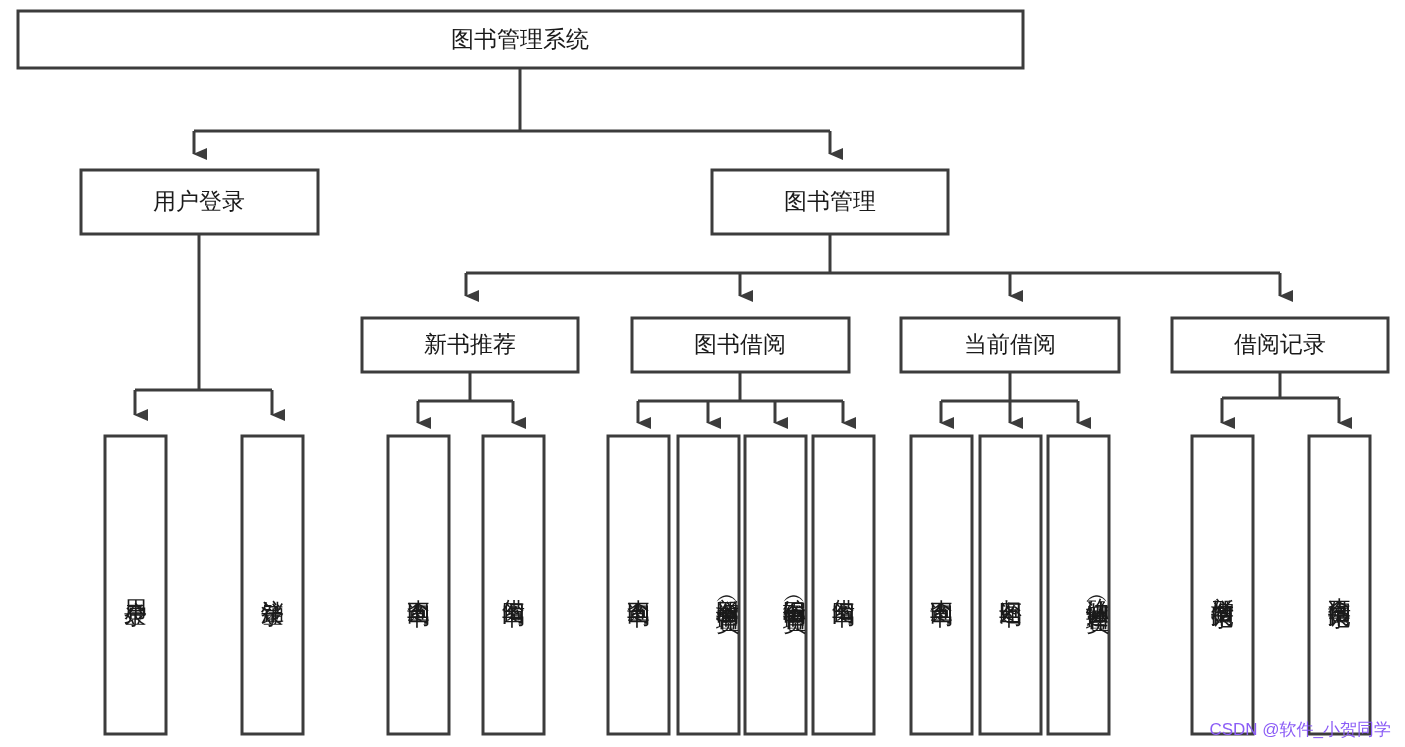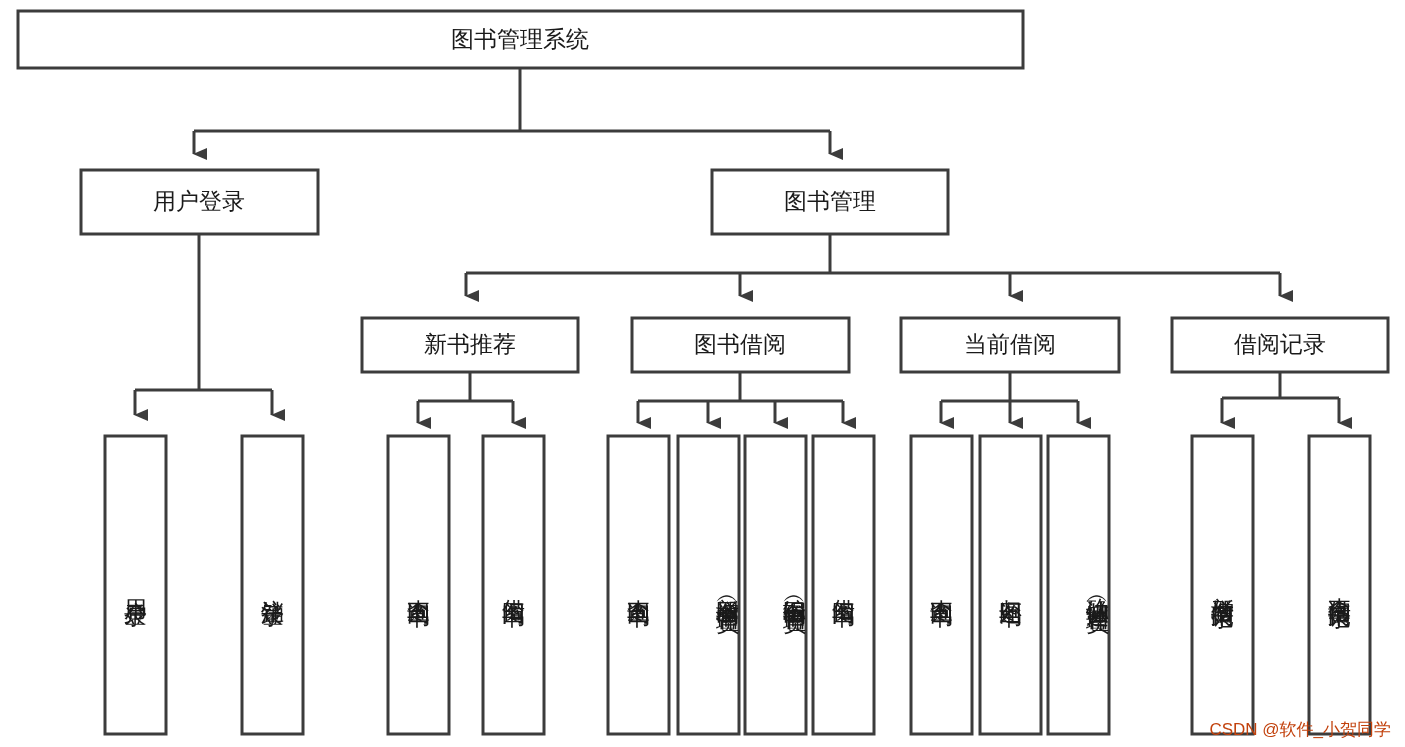--- a/index.html
+++ b/index.html
@@ -8,21 +8,21 @@
   #diagram{position:absolute;left:0;top:0;width:1405px;height:747px;}
   .node-box{fill:#ffffff;stroke:#3c3c3c;stroke-width:3;}
   .edge{stroke:#3c3c3c;stroke-width:3;fill:none;}
   .arrow-head{fill:#3c3c3c;stroke:none;}
   .node-label{font-family:"Liberation Sans","DejaVu Sans",sans-serif;font-size:23px;fill:#1a1a1a;
                text-anchor:middle;dominant-baseline:middle;}
   .vert-wrap{position:absolute;display:flex;align-items:center;justify-content:center;
              writing-mode:vertical-rl;text-orientation:upright;letter-spacing:2px;
              font-size:23px;color:#1a1a1a;line-height:1;white-space:nowrap;
              font-family:"Liberation Sans","DejaVu Sans",sans-serif;}
-  .watermark{position:absolute;right:14px;bottom:6px;font-size:17px;color:#c2410c;
+  .watermark{position:absolute;right:14px;bottom:6px;font-size:17px;color:#8b5cf6;
              font-family:"Liberation Sans","DejaVu Sans",sans-serif;white-space:nowrap;}
 </style>
 </head>
 <body>
 
 <div id="stage">
 
   <svg id="diagram" viewBox="0 0 1405 747">
     <defs>
       <marker id="arrow" viewBox="0 0 12 14" refX="6" refY="13" markerWidth="12" markerHeight="14" orient="auto-start-reverse" markerUnits="userSpaceOnUse">

